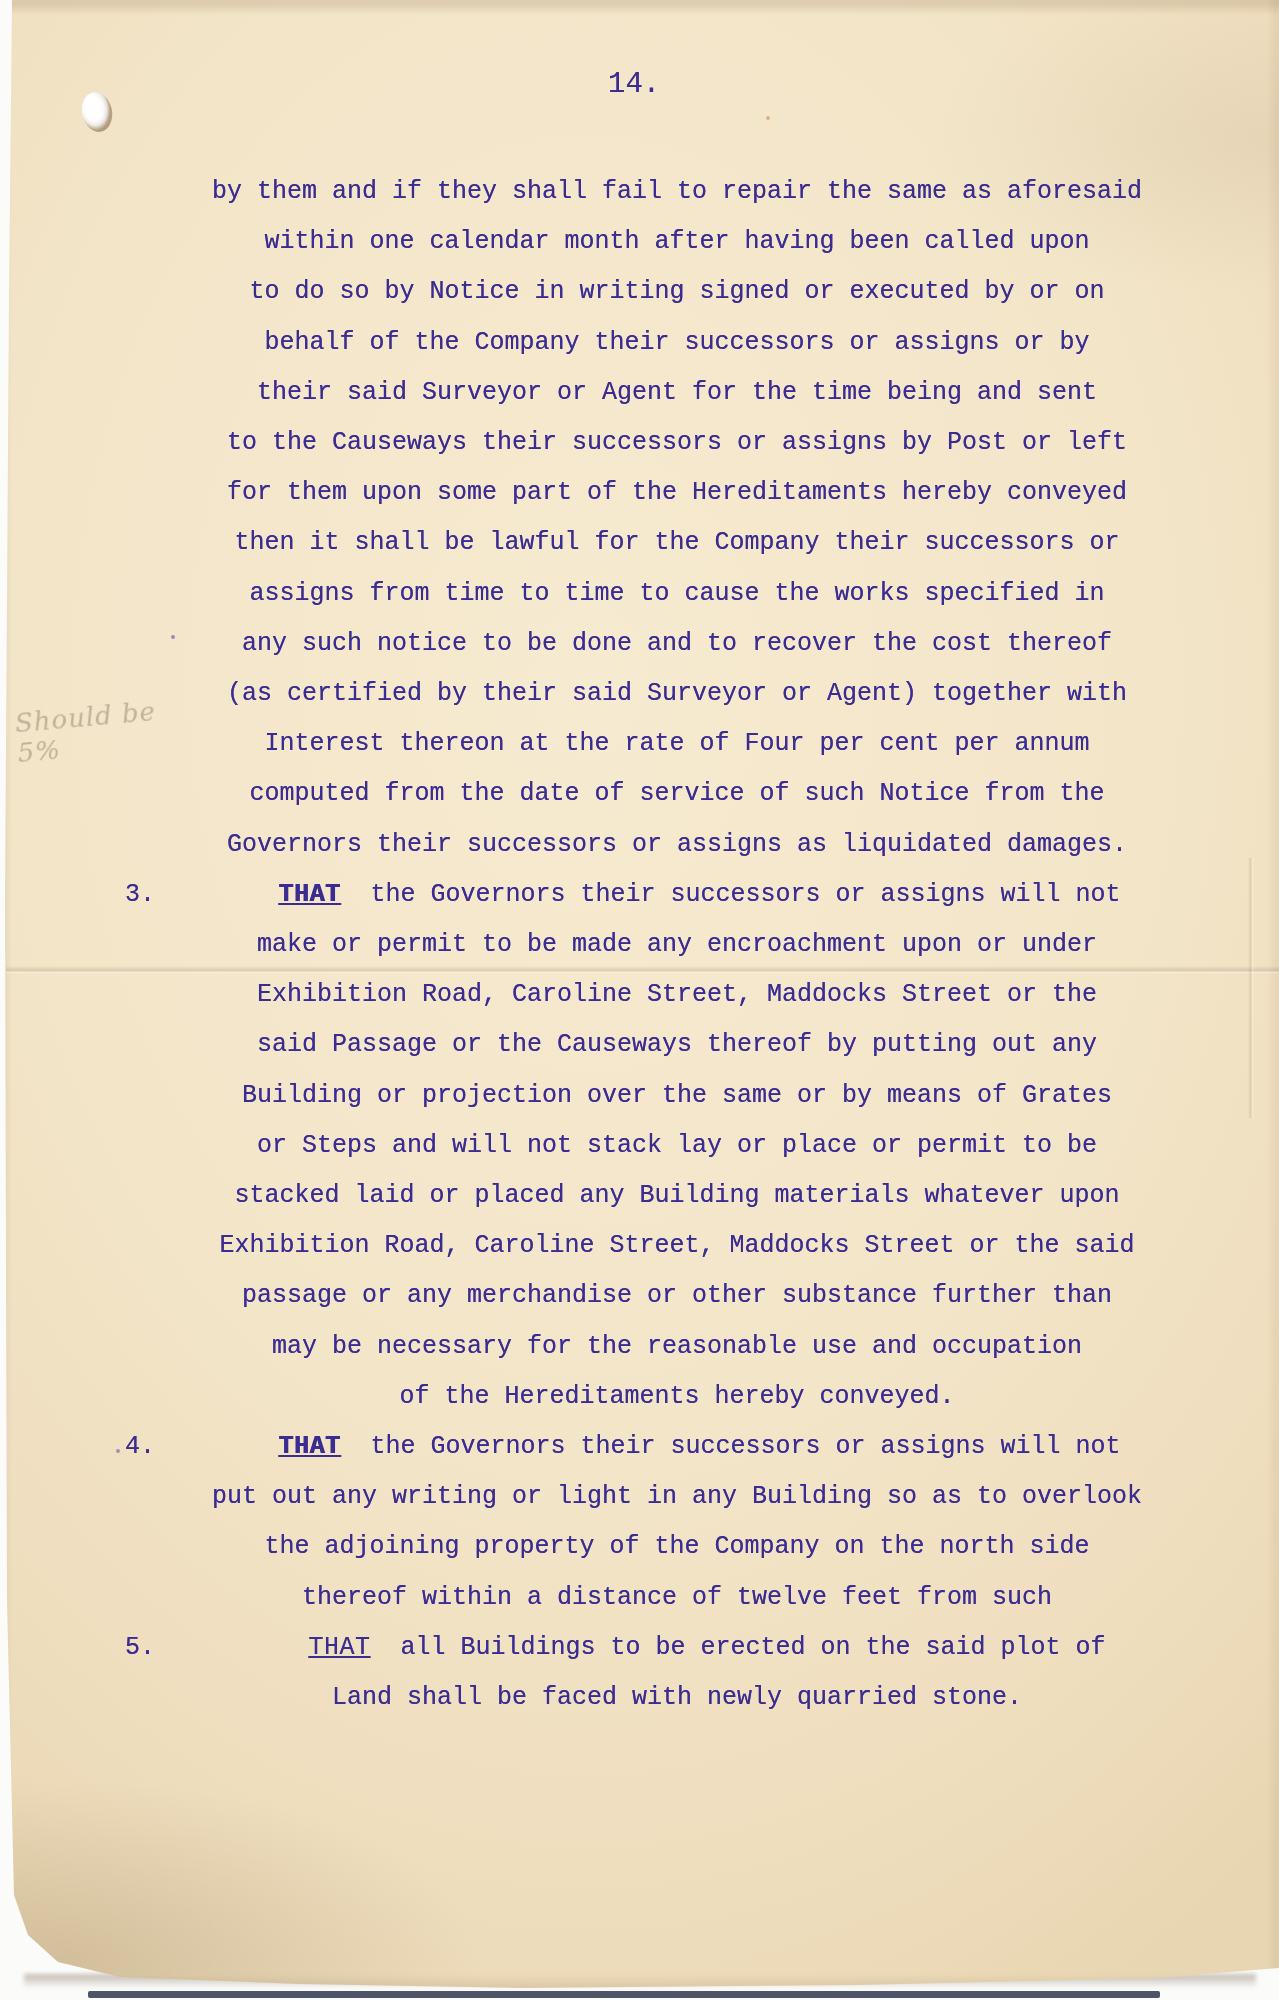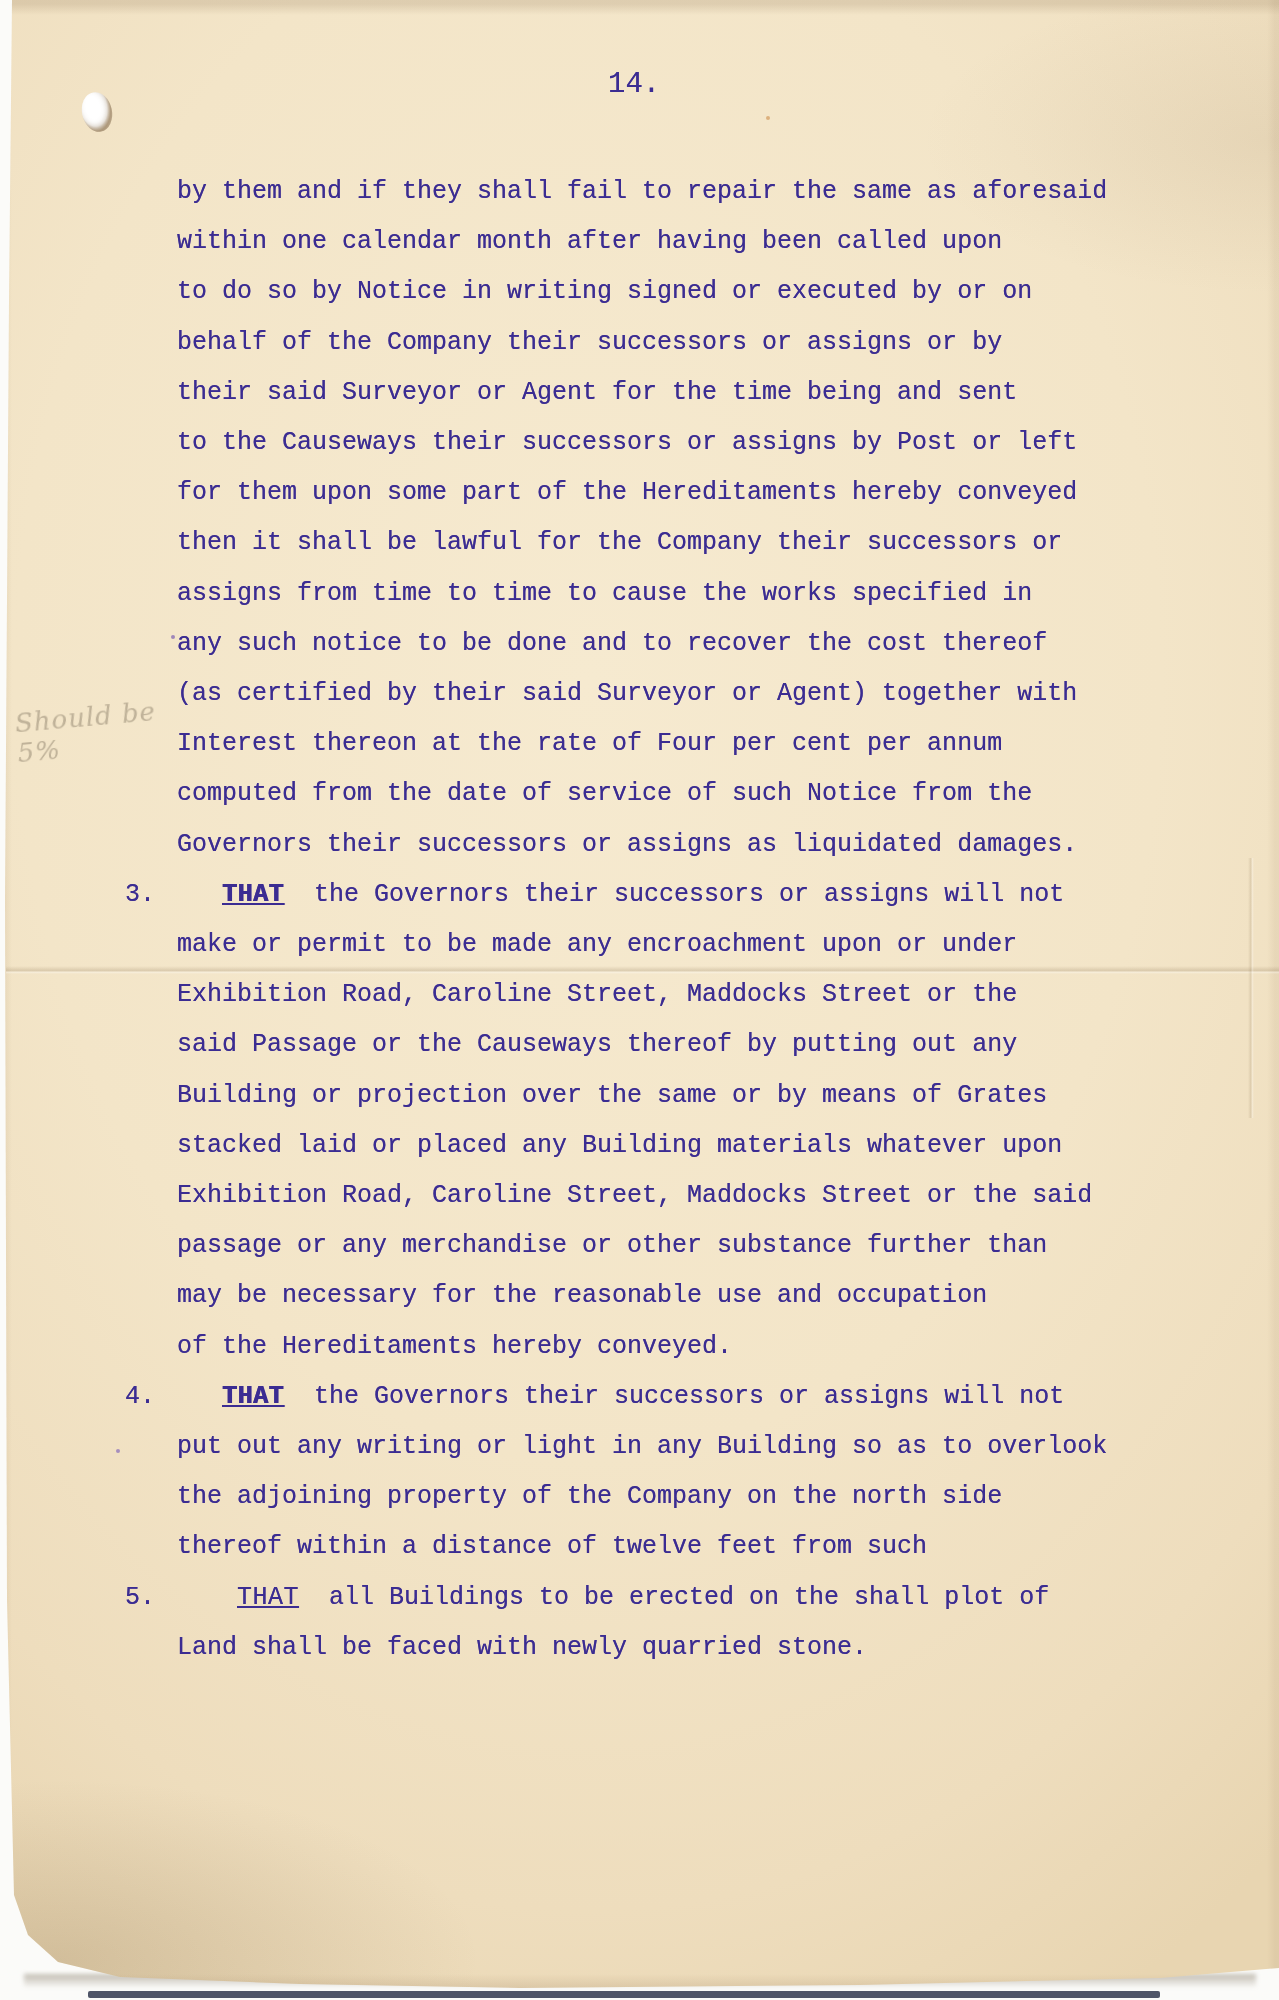--- a/index.html
+++ b/index.html
@@ -58,21 +58,21 @@
   .page-number{
     position:absolute;left:608px;top:68px;
     font-size:29px;color:var(--ink,#3b2c92);
     text-shadow:0 0 .6px rgba(59,44,146,.75);
   }
   .text-block{
     position:absolute;left:177px;top:167px;width:1000px;
     font-size:25px;line-height:50.2px;color:var(--ink,#3b2c92);
     text-shadow:0 0 .6px rgba(59,44,146,.75);
   }
-  .line{white-space:pre;position:relative;}
+  .line{white-space:pre;position:relative;text-align:center;}
   .clause-num{position:absolute;left:-52px;top:0;}
   .kw{letter-spacing:.5px;text-decoration:underline;}
   .kw.bold{font-weight:bold;text-shadow:.7px 0 0 currentColor,0 0 .6px rgba(59,44,146,.8);}
   
   .annotation{
     position:absolute;left:16px;top:700px;width:190px;
     font-family:"DejaVu Serif","Liberation Serif",serif;
     font-style:italic;font-size:26px;letter-spacing:1px;
     color:var(--pencil,#b3a68e);opacity:.8;
     transform:rotate(-5deg);filter:blur(.3px);
@@ -117,28 +117,29 @@
       <div class="line"><span class="plain">any such notice to be done and to recover the cost thereof</span></div>
       <div class="line"><span class="plain">(as certified by their said Surveyor or Agent) together with</span></div>
       <div class="line"><span class="plain">Interest thereon at the rate of Four per cent per annum</span></div>
       <div class="line"><span class="plain">computed from the date of service of such Notice from the</span></div>
       <div class="line"><span class="plain">Governors their successors or assigns as liquidated damages.</span></div>
       <div class="line"><span class="clause-num">3.</span><span class="plain">   </span><span class="kw bold">THAT</span><span class="plain">  the Governors their successors or assigns will not</span></div>
       <div class="line"><span class="plain">make or permit to be made any encroachment upon or under</span></div>
       <div class="line"><span class="plain">Exhibition Road, Caroline Street, Maddocks Street or the</span></div>
       <div class="line"><span class="plain">said Passage or the Causeways thereof by putting out any</span></div>
       <div class="line"><span class="plain">Building or projection over the same or by means of Grates</span></div>
+      <div class="line"><span class="plain">or Steps and will not stack lay or place or permit to be</span></div>
       <div class="line"><span class="plain">stacked laid or placed any Building materials whatever upon</span></div>
       <div class="line"><span class="plain">Exhibition Road, Caroline Street, Maddocks Street or the said</span></div>
       <div class="line"><span class="plain">passage or any merchandise or other substance further than</span></div>
       <div class="line"><span class="plain">may be necessary for the reasonable use and occupation</span></div>
       <div class="line"><span class="plain">of the Hereditaments hereby conveyed.</span></div>
       <div class="line"><span class="clause-num">4.</span><span class="plain">   </span><span class="kw bold">THAT</span><span class="plain">  the Governors their successors or assigns will not</span></div>
       <div class="line"><span class="plain">put out any writing or light in any Building so as to overlook</span></div>
       <div class="line"><span class="plain">the adjoining property of the Company on the north side</span></div>
       <div class="line"><span class="plain">thereof within a distance of twelve feet from such</span></div>
-      <div class="line"><span class="clause-num">5.</span><span class="plain">    </span><span class="kw">THAT</span><span class="plain">  all Buildings to be erected on the shall plot of</span></div>
+      <div class="line"><span class="clause-num">5.</span><span class="plain">    </span><span class="kw">THAT</span><span class="plain">  all Buildings to be erected on the said plot of</span></div>
       <div class="line"><span class="plain">Land shall be faced with newly quarried stone.</span></div>
     </div>
 </div>
 
 <div class="bottom-shadow"></div>
 <div class="next-page-edge"></div>
 
 </body></html>

